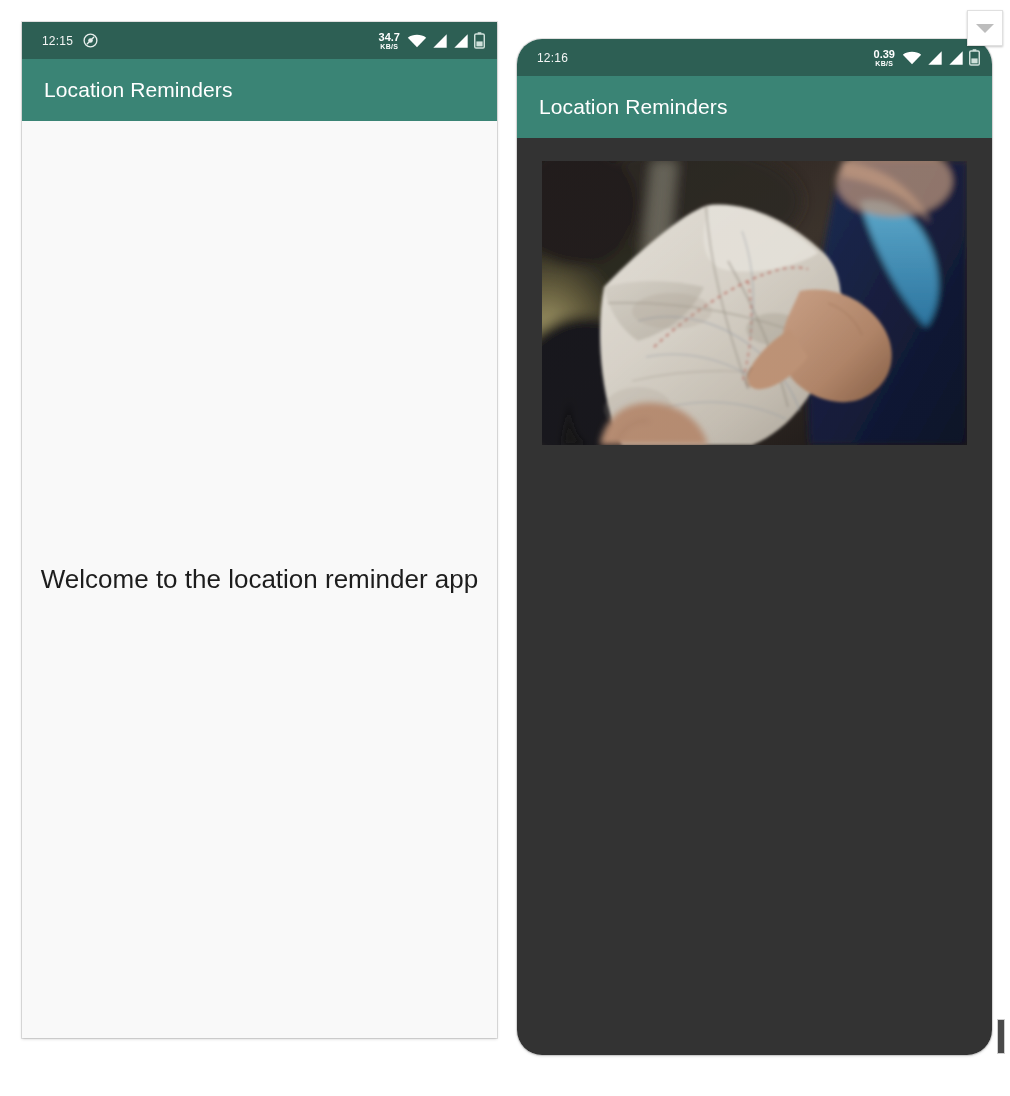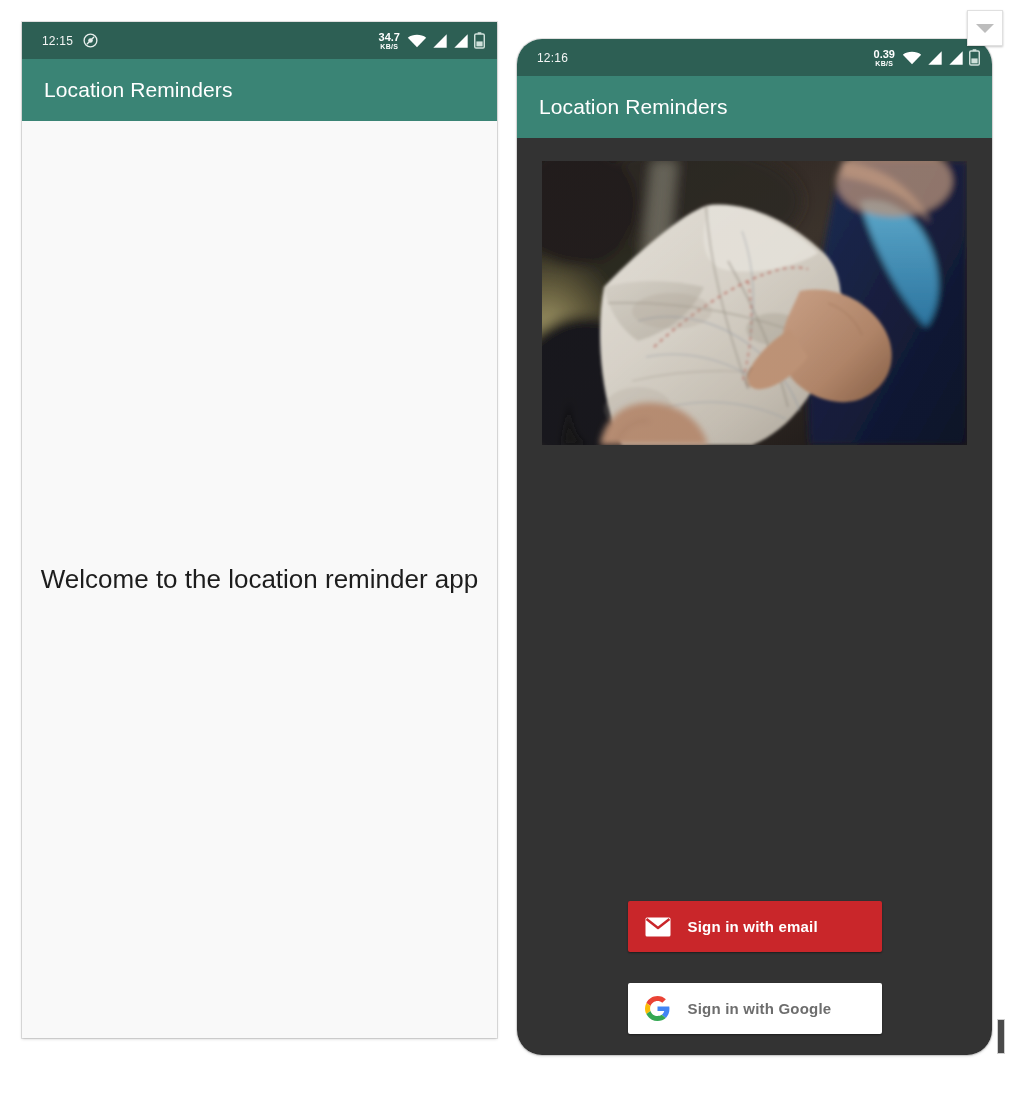--- a/index.html
+++ b/index.html
@@ -444,45 +444,20 @@
             <path d="M58 284 C62 256 84 240 112 242 C140 244 160 262 166 284 Z" fill="#bf9377"></path>
             <path d="M74 284 C78 268 92 258 108 260" stroke="#8f6850" stroke-width="1.4" fill="none" opacity="0.5"></path>
             <path d="M28 240 C26 262 32 276 44 284 L20 284 Z" fill="#141414"></path>
           </g>
 
           <rect width="425" height="284" fill="none"></rect>
           <path d="M0 0 H425 V284 H0 Z" fill="url(#bgdark)" opacity="0.07"></path>
         </svg>
       </div>
 
-      <div class="auth-buttons">
-
-        <div class="auth-btn btn-email">
-          <span class="ico">
-            <svg width="26" height="20" viewBox="0 0 26 20">
-              <rect x="0.5" y="0.5" width="25" height="19" rx="1.5" fill="#ffffff"></rect>
-              <path d="M1.5 2 L13 11 L24.5 2" fill="none" stroke="#c9262a" stroke-width="2.4" stroke-linejoin="round"></path>
-            </svg>
-          </span>
-          <span class="lbl">Sign in with email</span>
-        </div>
-
-        <div class="auth-btn btn-google">
-          <span class="ico">
-            <svg width="25" height="25" viewBox="0 0 48 48">
-              <path fill="#EA4335" d="M24 9.5c3.54 0 6.71 1.22 9.21 3.6l6.85-6.85C35.9 2.38 30.47 0 24 0 14.62 0 6.51 5.38 2.56 13.22l7.98 6.19C12.43 13.72 17.74 9.5 24 9.5z"></path>
-              <path fill="#4285F4" d="M46.98 24.55c0-1.57-.15-3.09-.38-4.55H24v9.02h12.94c-.58 2.96-2.26 5.48-4.78 7.18l7.73 6c4.51-4.18 7.09-10.36 7.09-17.65z"></path>
-              <path fill="#FBBC05" d="M10.53 28.59c-.48-1.45-.76-2.99-.76-4.59s.27-3.14.76-4.59l-7.98-6.19C.92 16.46 0 20.12 0 24c0 3.88.92 7.54 2.56 10.78l7.97-6.19z"></path>
-              <path fill="#34A853" d="M24 48c6.48 0 11.93-2.13 15.89-5.81l-7.73-6c-2.15 1.45-4.92 2.3-8.16 2.3-6.26 0-11.57-4.22-13.47-9.91l-7.98 6.19C6.51 42.62 14.62 48 24 48z"></path>
-            </svg>
-          </span>
-          <span class="lbl">Sign in with Google</span>
-        </div>
-
-      </div>
     </div>
   </div>
 
   <div class="dropdown-chip">
     <span class="tri"></span>
   </div>
 
   <div class="side-scrollbar"></div>
 
 </div>

